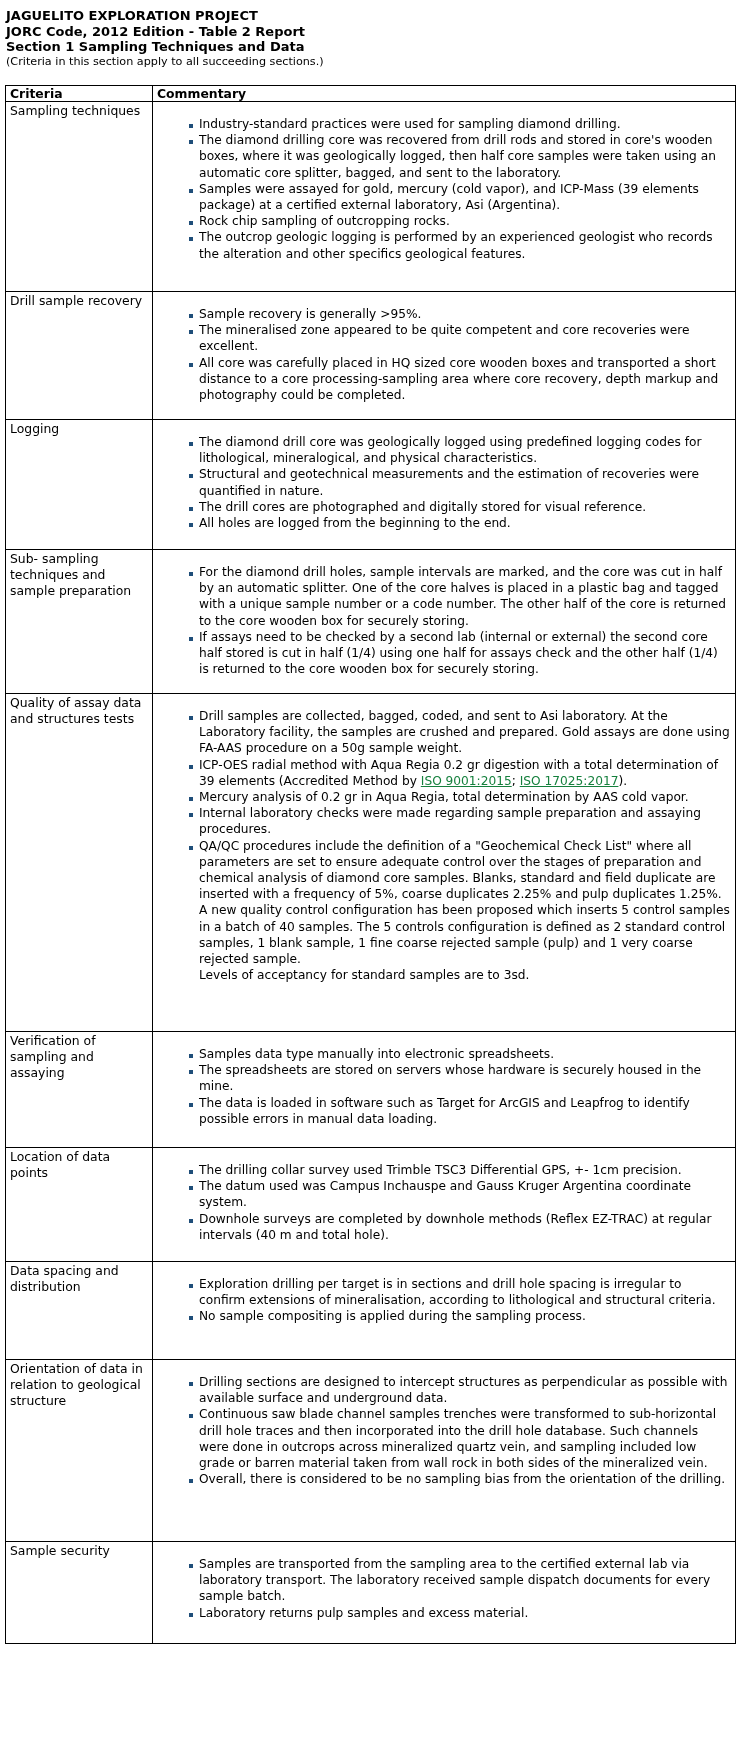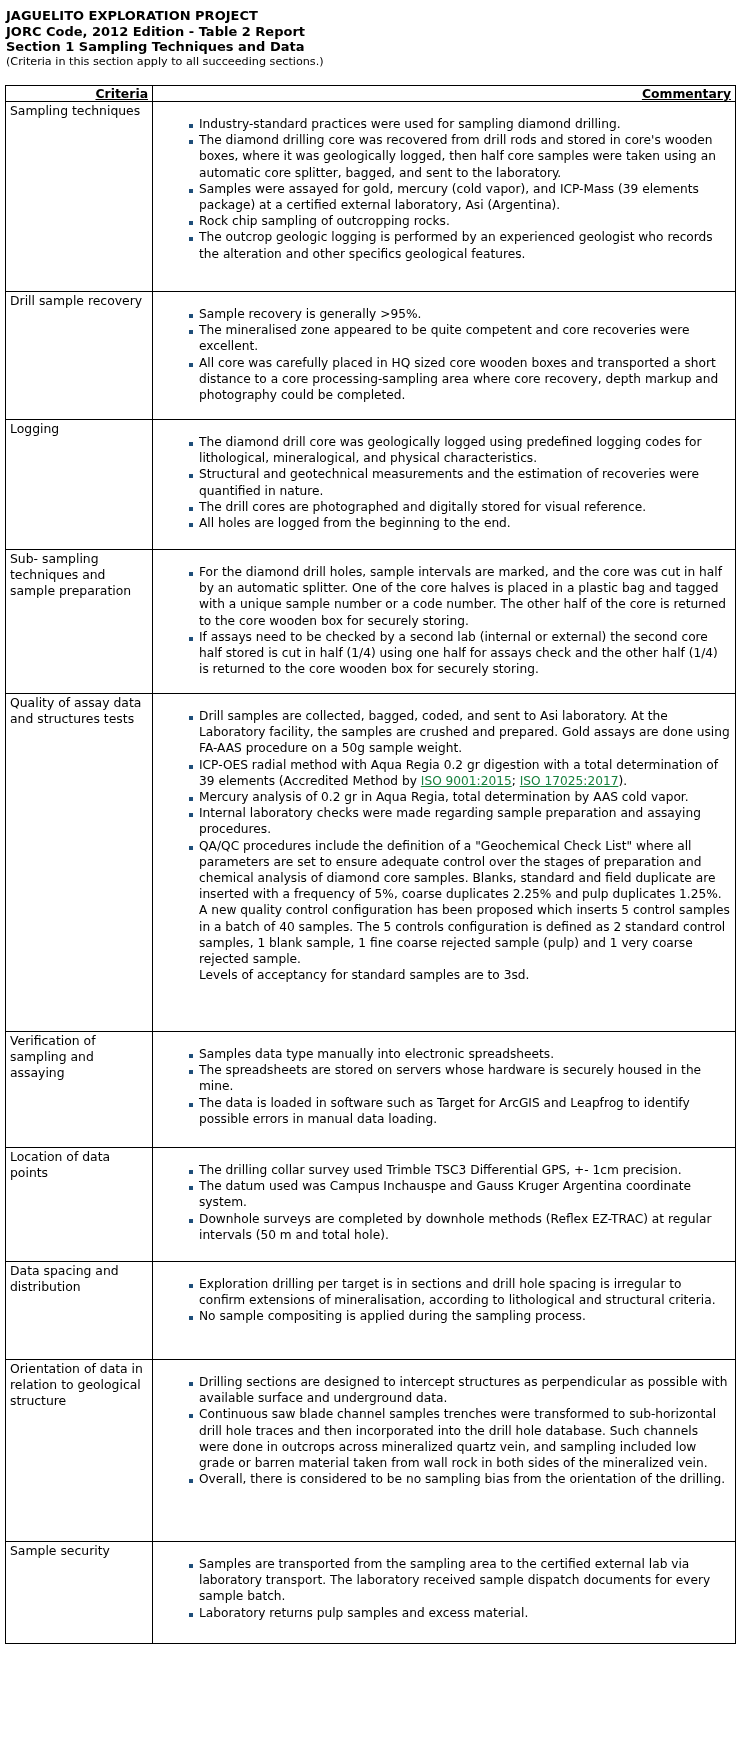--- a/index.html
+++ b/index.html
@@ -25,22 +25,22 @@
     position: absolute; left: 5px; top: 85px;
     width: 730px;
     border-collapse: collapse;
     table-layout: fixed;
   }
   table.jorc th, table.jorc td {
     border: 1.5px solid #000;
     vertical-align: top;
   }
   table.jorc th {
-    font-weight: bold; font-size: 12.4px; text-align: right;
-    height: 15px; padding: 0 4px; line-height: 15px; text-decoration: underline;
+    font-weight: bold; font-size: 12.4px; text-align: left;
+    height: 15px; padding: 0 4px; line-height: 15px;
   }
   col.c1 { width: 147px; }
   col.c2 { width: 583px; }
   td.crit {
     font-size: 12.4px; line-height: 16px; padding: 1px 4px;
   }
   td.comm { padding: 0 4px 0 36px; }
   ul.items {
     list-style: none; margin: 0; padding: 0;
   }
@@ -152,21 +152,21 @@
         </ul>
       </td>
     </tr>
 
     <tr style="height:114px">
       <td class="crit">Location of data points</td>
       <td class="comm" style="padding-top:14px">
         <ul class="items">
           <li>The drilling collar survey used Trimble TSC3 Differential GPS, +- 1cm precision.</li>
           <li>The datum used was Campus Inchauspe and Gauss Kruger Argentina coordinate system.</li>
-          <li>Downhole surveys are completed by downhole methods (Reflex EZ-TRAC) at regular intervals (50 m and total hole).</li>
+          <li>Downhole surveys are completed by downhole methods (Reflex EZ-TRAC) at regular intervals (40 m and total hole).</li>
         </ul>
       </td>
     </tr>
 
     <tr style="height:98px">
       <td class="crit">Data spacing and distribution</td>
       <td class="comm" style="padding-top:14px">
         <ul class="items">
           <li>Exploration drilling per target is in sections and drill hole spacing is irregular to confirm extensions of mineralisation, according to lithological and structural criteria.</li>
           <li>No sample compositing is applied during the sampling process.</li>

